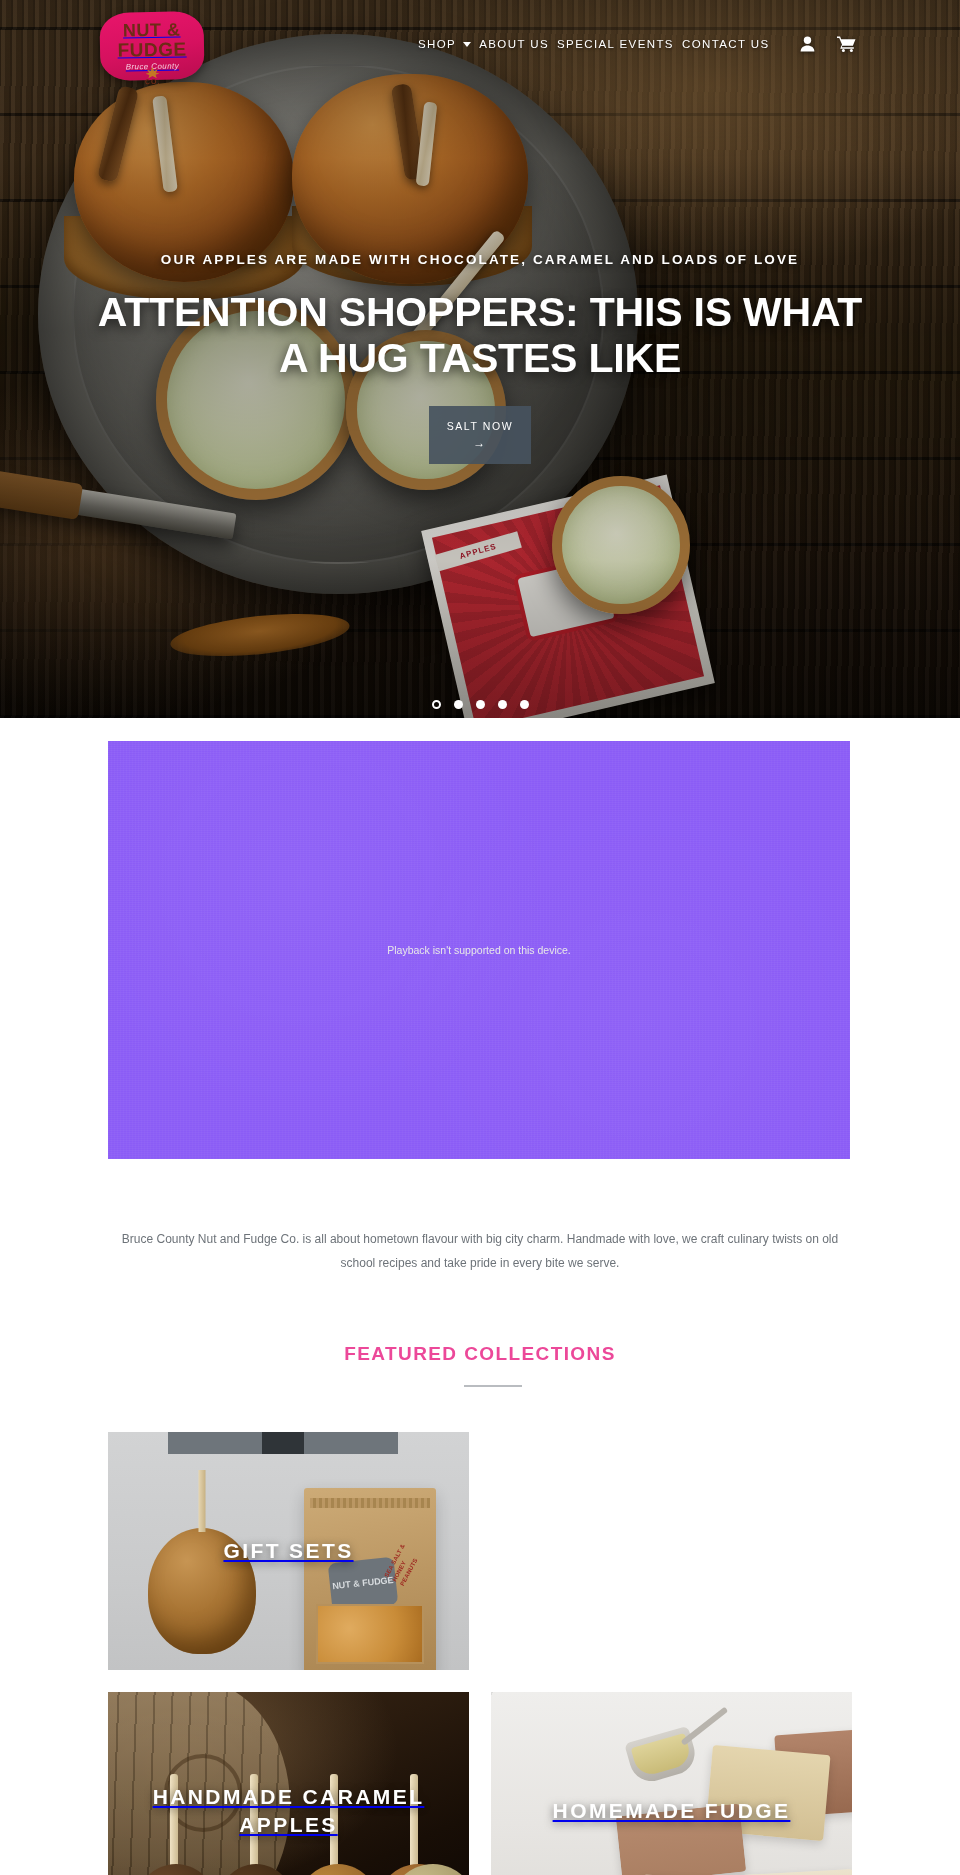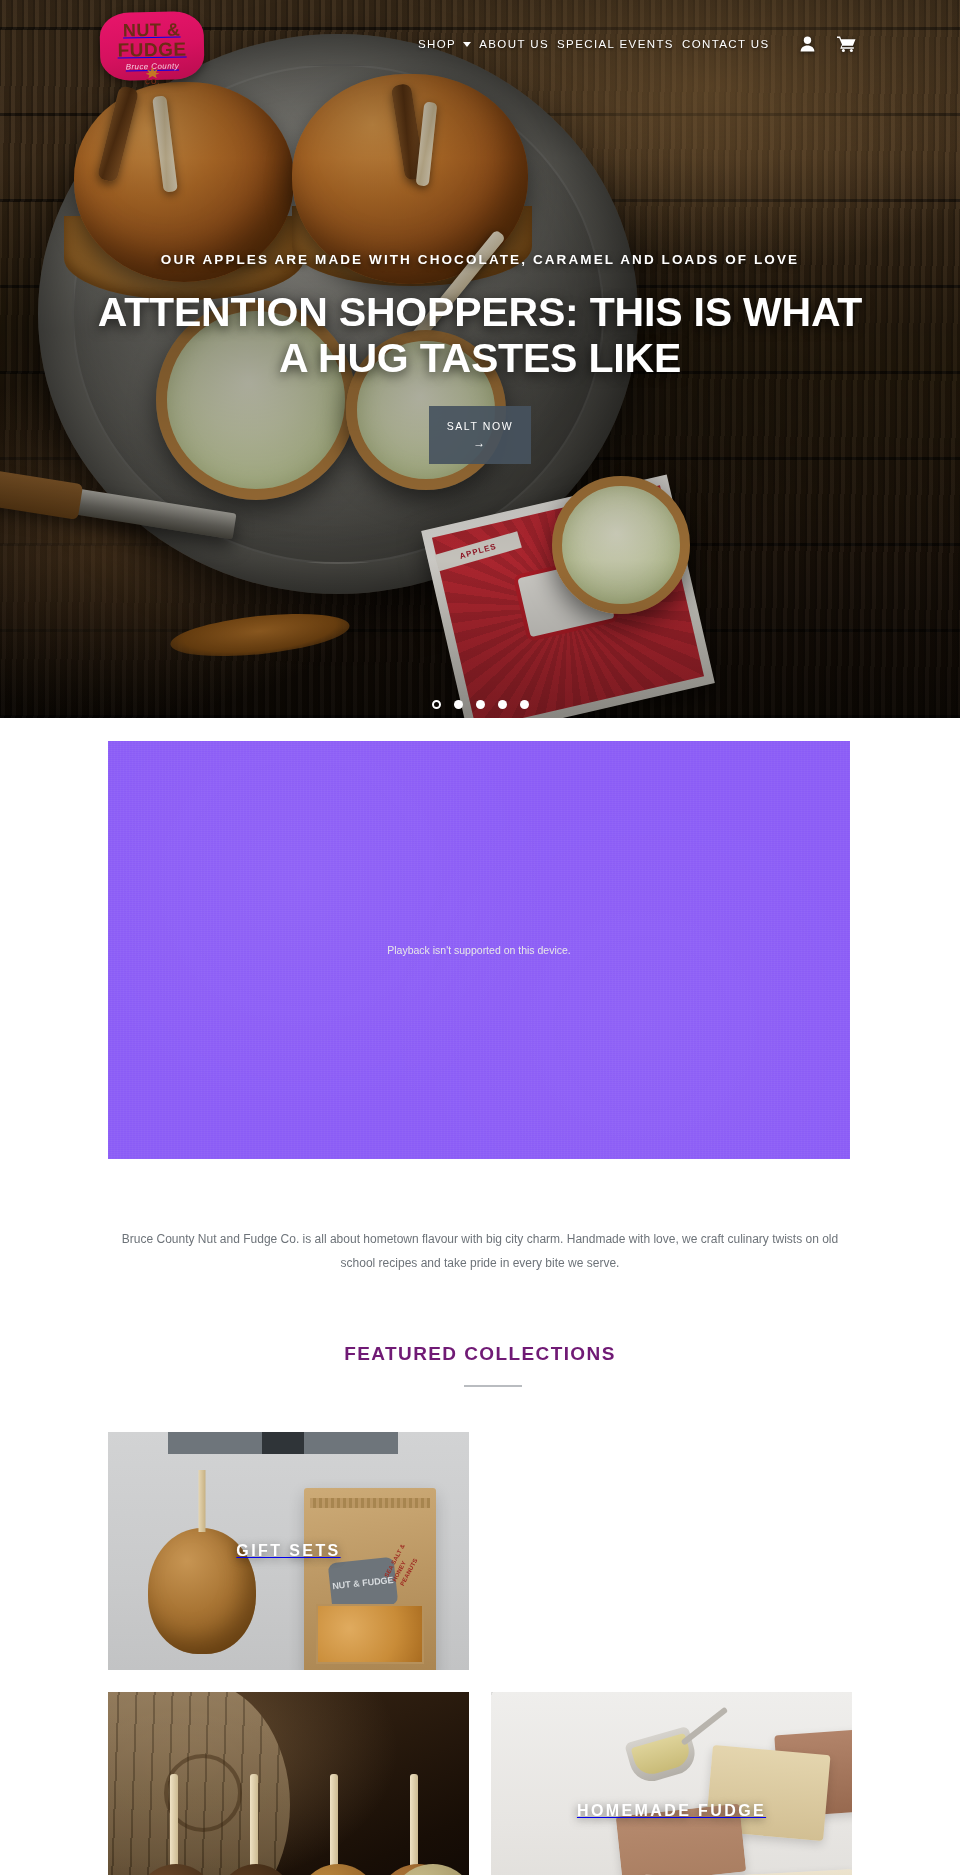--- a/index.html
+++ b/index.html
@@ -220,34 +220,34 @@
 
   
   .intro {
     position:absolute; left:110px; top:1227px; width:740px;
     text-align:center; color:#6d7379; font-size:12px; line-height:2.0;
   }
 
   
   .feat-title {
     position:absolute; left:0; top:1343px; width:960px; text-align:center;
-    color:#701a75; font-size:19px; font-weight:bold; letter-spacing:1.4px;
+    color:#ec4899; font-size:19px; font-weight:bold; letter-spacing:1.4px;
   }
   .feat-rule {
     position:absolute; left:464px; top:1385px; width:58px; height:2px; background:#b9bcc0;
   }
 
   .grid { position:absolute; left:108px; top:1432px; width:744px; }
   .row { display:flex; gap:22px; margin-bottom:22px; }
   .tile {
     position:relative; width:361px; height:238px; overflow:hidden; cursor:pointer;
     display:flex; align-items:center; justify-content:center;
   }
   .tile-label {
-    position:relative; z-index:5; color:#ffffff; font-size:16px; font-weight:bold;
+    position:relative; z-index:5; color:#ffffff; font-size:21px; font-weight:bold;
     letter-spacing:2.4px; text-align:center; line-height:1.32;
     text-shadow:0 2px 9px rgba(0,0,0,.55); padding:0 12px;
   }
   .tile-bg { position:absolute; inset:0; }
 
   
   .bg-gift { background:linear-gradient(180deg,#d2d3d4 0%,#c9cacb 62%,#c2c3c4 100%); }
   .gift-shelf { position:absolute; left:60px; top:-4px; width:230px; height:26px;
                 background:linear-gradient(90deg,#6e757b 0%,#6e757b 41%,#2f3438 41%,#2f3438 59%,#6e757b 59%,#6e757b 100%); }
   .gift-apple { position:absolute; left:40px; top:96px; width:108px; height:126px;
@@ -474,20 +474,21 @@
         <div class="ca-stick" style="left:62px;"></div>
         <div class="ca-stick" style="left:142px;"></div>
         <div class="ca-stick" style="left:222px;"></div>
         <div class="ca-stick" style="left:302px;"></div>
         <div class="ca-apple ca1"></div>
         <div class="ca-apple ca2"></div>
         <div class="ca-apple ca3"></div>
         <div class="ca-apple ca4"></div>
         <div class="ca-apple ca5"></div>
       </div>
+      <span class="tile-label">HANDMADE CARAMEL APPLES</span>
     </a>
 
     <a class="tile" href="#">
       <div class="tile-bg bg-fudge">
         <div class="scoop">
           <div class="scoop-fill"></div>
         </div>
         <div class="fudge f3"></div>
         <div class="fudge f2"></div>
         <div class="fudge f1"></div>

